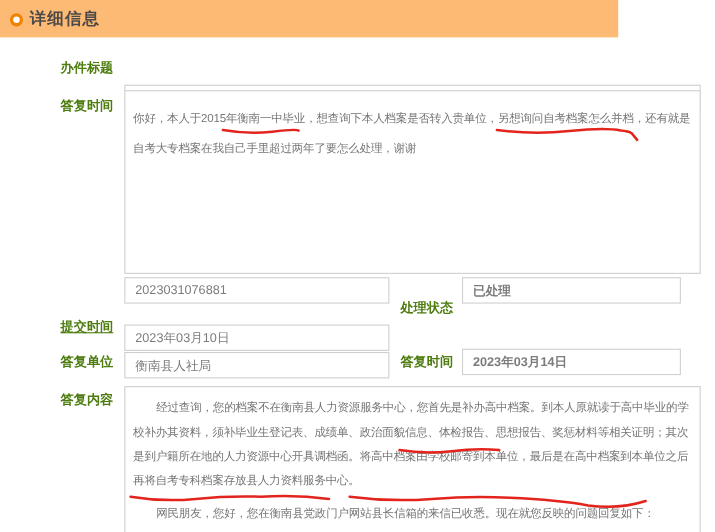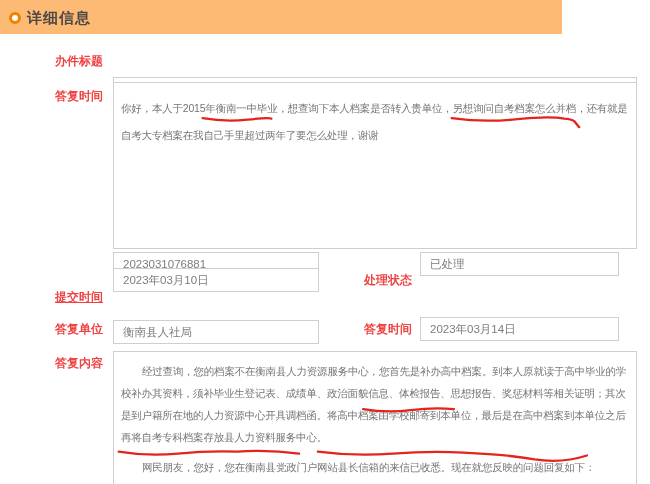--- a/index.html
+++ b/index.html
@@ -9,31 +9,31 @@
 
   
   .band { position:absolute; left:0; top:0; width:562px; height:34px; background:#fdba74; }
   .bullet { position:absolute; left:9px; top:12px; width:12px; height:12px;
             border:3px solid #ef8200; border-radius:50%; background:#ffffff; }
   .sec-title { position:absolute; left:27px; top:8px; height:20px; line-height:20px;
                font-size:15px; font-weight:bold; color:#4c4948; letter-spacing:1px; }
 
   
   .lbl { position:absolute; width:73px; text-align:right; font-size:12px; font-weight:bold;
-         color:#ef4444; line-height:24px; white-space:nowrap; }
+         color:#4d7c0f; line-height:24px; white-space:nowrap; }
   .lbl-left { left:30px; }
   .lbl-right { left:362px; width:50px; }
 
   
   .ipt { position:absolute; height:24px; border:1px solid #cfcfcf; background:#ffffff;
          font-family:"Liberation Sans", sans-serif; font-size:11.5px; color:#7c7c7c;
          padding:0 9px; line-height:22px; outline:none; }
   .ipt-full  { left:113px; width:524px;margin-top:28px; }
-  .ipt-short { left:113px; width:206px; }
-  .ipt-rcol  { left:420px; width:199px; }
+  .ipt-short { left:113px; width:241px; }
+  .ipt-rcol  { left:420px; width:199px;font-weight:bold; }
 
   
   .box { position:absolute; left:113px; width:524px; border:1px solid #cfcfcf;
          background:#ffffff; color:#757575; font-size:10.5px; letter-spacing:-0.2px; }
   .box-letter { top:82px; height:167px; padding:12px 7px 0 7px; line-height:27px; }
   .box-reply  { top:351px; height:141px; padding:8px 7px 0 7px; line-height:22px; }
   .box p { text-indent:2em; }
   .box p + p { margin-top:8px; }
 
   .marks { position:absolute; left:0; top:0; width:100%; height:100%;
@@ -60,21 +60,21 @@
       <path d="M89,33 Q112,37 134,34.5 T158,33.5"></path>
       <path d="M339,33 Q372,37.5 405,34 T452,33.5 Q459,34 462,36 L467,42"></path>
     </svg>
   </div>
 
   <input class="ipt ipt-short" style="top: 252px;" readonly="" value="2023031076881">
   <div class="lbl lbl-right" style="top:252px;margin-top:16px;">处理状态</div>
   <input class="ipt ipt-rcol" style="top: 252px;" readonly="" value="已处理">
 
   <div class="lbl lbl-left" style="top:285px;text-decoration:underline;">提交时间</div>
-  <input class="ipt ipt-short" style="top: 268px;" readonly="" value="2023年03月10日">
+  <input class="ipt ipt-short" style="top: 295px;" readonly="" value="2023年03月10日">
 
   <div class="lbl lbl-left" style="top:317px;">答复单位</div>
   <input class="ipt ipt-short" style="top: 320px;" readonly="" value="衡南县人社局">
   <div class="lbl lbl-right" style="top:317px;">答复时间</div>
   <input class="ipt ipt-rcol" style="top: 317px;" readonly="" value="2023年03月14日">
 
   <div class="lbl lbl-left" style="top:351px;">答复内容</div>
   <div class="box box-reply">
     <p>经过查询，您的档案不在衡南县人力资源服务中心，您首先是补办高中档案。到本人原就读于高中毕业的学校补办其资料，须补毕业生登记表、成绩单、政治面貌信息、体检报告、思想报告、奖惩材料等相关证明；其次是到户籍所在地的人力资源中心开具调档函。将高中档案由学校邮寄到本单位，最后是在高中档案到本单位之后再将自考专科档案存放县人力资料服务中心。</p>
     <p>网民朋友，您好，您在衡南县党政门户网站县长信箱的来信已收悉。现在就您反映的问题回复如下：</p>

